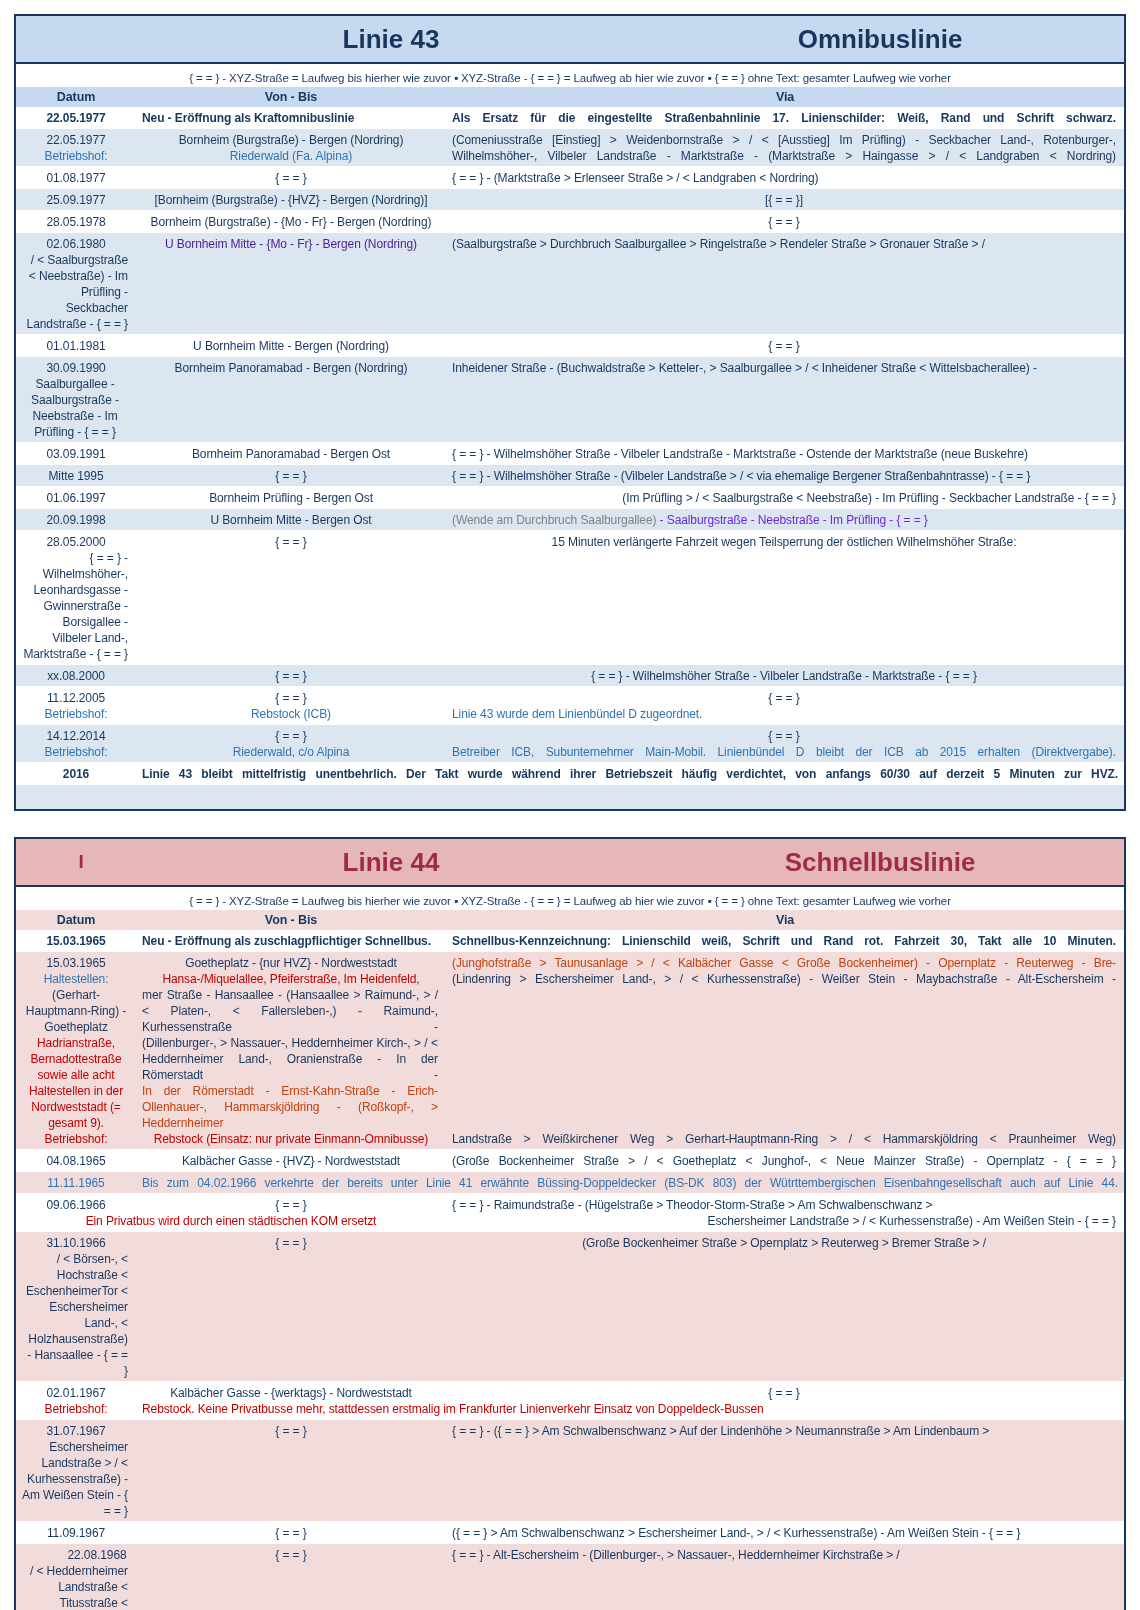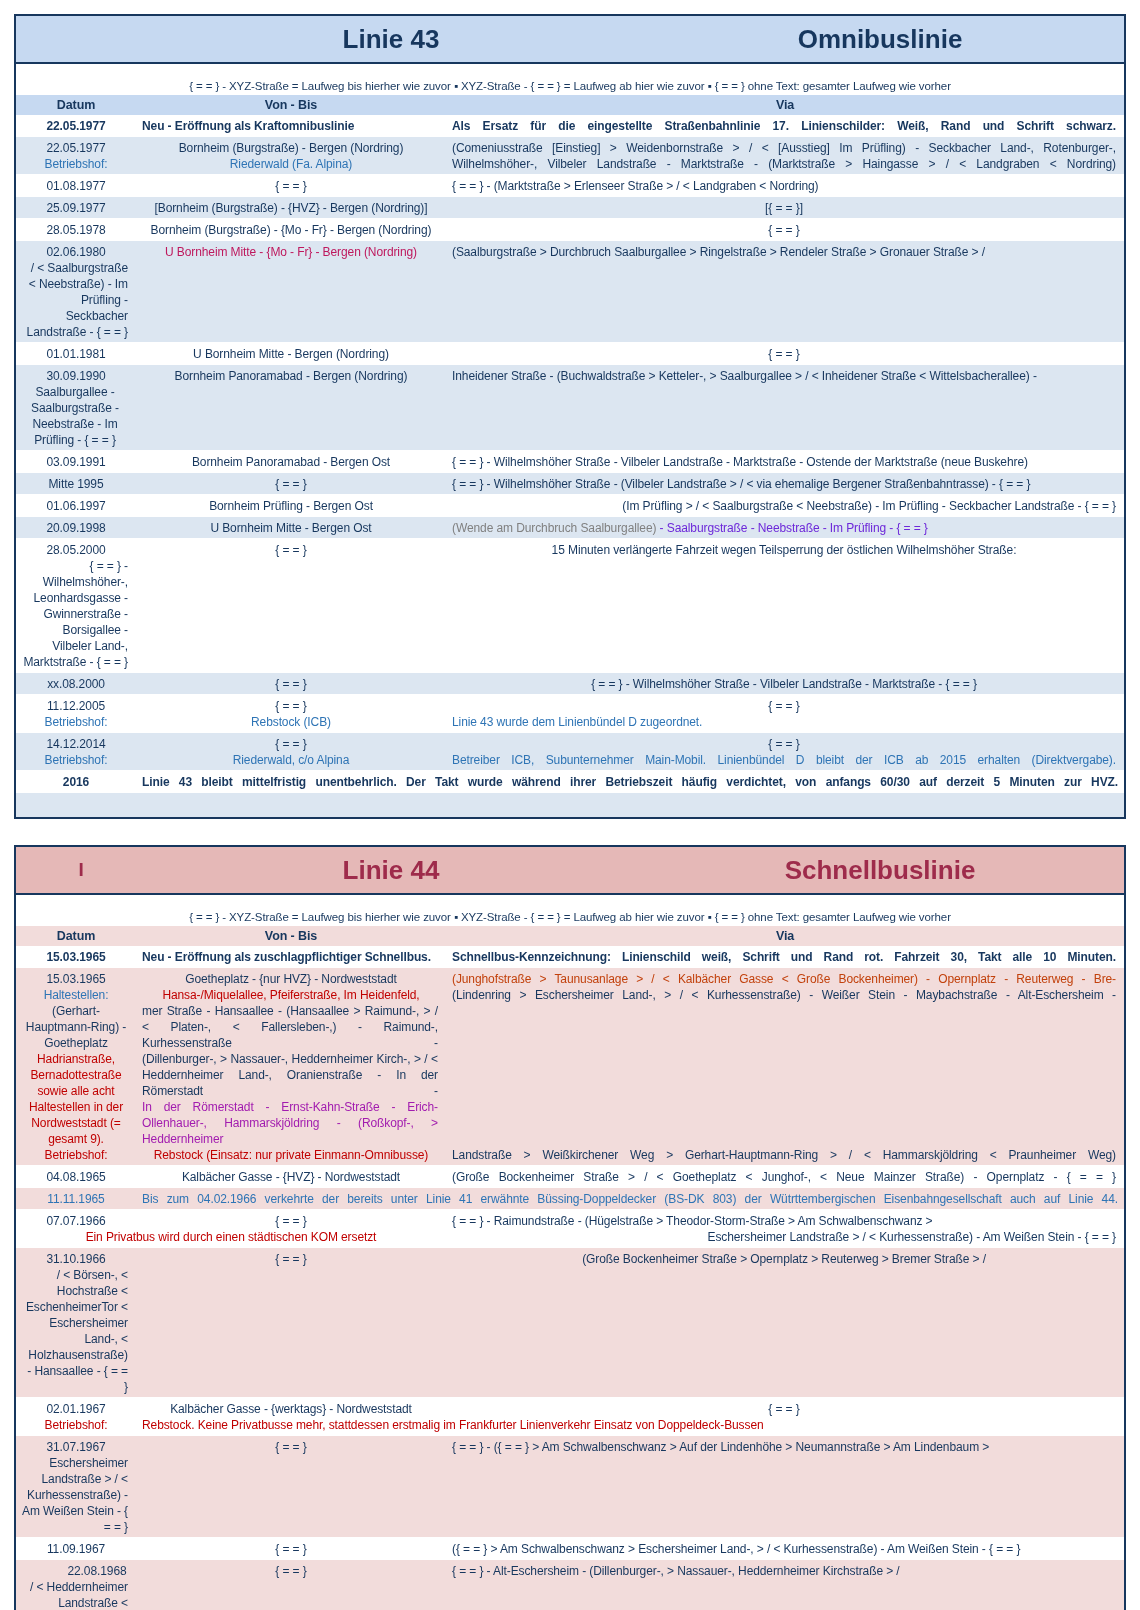--- a/index.html
+++ b/index.html
@@ -5,21 +5,21 @@
   html,body { margin:0; padding:0; background:#ffffff; }
   body { padding:14px; font-family:"Liberation Sans", sans-serif; color:#17375E; }
   .htable { border:2px solid #17375E; margin-bottom:26px; font-size:12px; letter-spacing:-0.1px; }
   .band { display:grid; grid-template-columns:130px 490px 1fr; align-items:center; height:46px; border-bottom:2px solid #17375E; }
   .theme-blue .band { background:#C6D9F1; }
   .theme-red  .band { background:#E5B8B7; }
   .band .marker { text-align:center; font-weight:bold; font-size:19px; }
   .band .title, .band .subtitle { text-align:center; font-weight:bold; font-size:26px; letter-spacing:0; }
   .theme-blue .band div { color:#17375E; }
   .theme-red  .band div { color:#9E2B4B; }
-  .legend { text-align:center; padding:16px 10px 3px; background:#fff; font-size:11.5px; color:#17375E; }
+  .legend { text-align:center; padding:8px 10px 3px; background:#fff; font-size:11.5px; color:#17375E; }
   .cols { display:grid; grid-template-columns:120px 310px 1fr; font-weight:bold; padding:3px 0; font-size:12.5px; }
   .theme-blue .cols { background:#C6D9F1; }
   .theme-red  .cols { background:#F2DCDB; }
   .cols div { text-align:center; }
   .rows { background:#fff; }
   .row { padding:3px 0 2px; border-bottom:1px solid #ffffff; }
   .theme-blue .row.alt { background:#DCE6F1; }
   .theme-red  .row.alt { background:#F2DCDB; }
   .row.b { font-weight:bold; }
   .ln { display:grid; grid-template-columns:120px 310px 1fr; line-height:16px; }
@@ -90,21 +90,21 @@
         <div class="row">
           <div class="ln">
             <div class="cell-date" style="color: rgb(23, 55, 94);">28.05.1978</div>
             <div class="cell-von" style="color: rgb(23, 55, 94);">Bornheim (Burgstraße) - {Mo - Fr} - Bergen (Nordring)</div>
             <div class="cell-via al-center" style="color: rgb(23, 55, 94);">{ = = }</div>
           </div>
         </div>
         <div class="row alt">
           <div class="ln">
             <div class="cell-date" style="color: rgb(23, 55, 94);">02.06.1980</div>
-            <div class="cell-von" style="color: #be185d;">U Bornheim Mitte - {Mo - Fr} - Bergen (Nordring)</div>
+            <div class="cell-von" style="color: #4c1d95;">U Bornheim Mitte - {Mo - Fr} - Bergen (Nordring)</div>
             <div class="cell-via al-left" style="color: rgb(23, 55, 94);">(Saalburgstraße &gt; Durchbruch Saalburgallee &gt; Ringelstraße &gt; Rendeler Straße &gt; Gronauer Straße &gt; /</div>
           </div>
           <div class="ln">
             <div class="cell-via al-right" style="color: rgb(23, 55, 94);">/ &lt; Saalburgstraße &lt; Neebstraße) - Im Prüfling - Seckbacher Landstraße - { = = }</div>
           </div>
         </div>
         <div class="row">
           <div class="ln">
             <div class="cell-date" style="color: rgb(23, 55, 94);">01.01.1981</div>
             <div class="cell-von" style="color: rgb(23, 55, 94);">U Bornheim Mitte - Bergen (Nordring)</div>
@@ -234,21 +234,21 @@
           <div class="ln">
             <div class="cell-von" style="color: rgb(23, 55, 94);">(Gerhart-Hauptmann-Ring) - Goetheplatz</div>
             <div class="cell-via al-justify" style="color: rgb(23, 55, 94);">mer Straße - Hansaallee - (Hansaallee &gt; Raimund-, &gt; / &lt; Platen-, &lt; Fallersleben-,) - Raimund-, Kurhessenstraße -</div>
           </div>
           <div class="ln">
             <div class="cell-von" style="color: rgb(192, 0, 0);">Hadrianstraße, Bernadottestraße sowie alle acht</div>
             <div class="cell-via al-justify" style="color: rgb(23, 55, 94);">(Dillenburger-, &gt; Nassauer-, Heddernheimer Kirch-, &gt; / &lt; Heddernheimer Land-, Oranienstraße - In der Römerstadt -</div>
           </div>
           <div class="ln">
             <div class="cell-von" style="color: rgb(192, 0, 0);">Haltestellen in der Nordweststadt (= gesamt 9).</div>
-            <div class="cell-via al-justify" style="color: #a21caf;">In der Römerstadt - Ernst-Kahn-Straße - Erich-Ollenhauer-, Hammarskjöldring - (Roßkopf-, &gt; Heddernheimer</div>
+            <div class="cell-via al-justify" style="color: #c2410c;">In der Römerstadt - Ernst-Kahn-Straße - Erich-Ollenhauer-, Hammarskjöldring - (Roßkopf-, &gt; Heddernheimer</div>
           </div>
           <div class="ln">
             <div class="cell-date" style="color: rgb(192, 0, 0);">Betriebshof:</div>
             <div class="cell-von" style="color: rgb(192, 0, 0);">Rebstock (Einsatz: nur private Einmann-Omnibusse)</div>
             <div class="cell-via al-justify" style="color: rgb(23, 55, 94);">Landstraße &gt; Weißkirchener Weg &gt; Gerhart-Hauptmann-Ring &gt; / &lt; Hammarskjöldring &lt; Praunheimer Weg)</div>
           </div>
         </div>
         <div class="row">
           <div class="ln">
             <div class="cell-date" style="color: rgb(23, 55, 94);">04.08.1965</div>
@@ -257,21 +257,21 @@
           </div>
         </div>
         <div class="row alt">
           <div class="ln">
             <div class="cell-date" style="color: rgb(46, 116, 181);">11.11.1965</div>
             <div class="sp23 al-justify" style="color: rgb(46, 116, 181);">Bis zum 04.02.1966 verkehrte der bereits unter Linie 41 erwähnte Büssing-Doppeldecker (BS-DK 803) der Wütrttembergischen Eisenbahngesellschaft auch auf Linie 44.</div>
           </div>
         </div>
         <div class="row">
           <div class="ln">
-            <div class="cell-date" style="color: rgb(23, 55, 94);">07.07.1966</div>
+            <div class="cell-date" style="color: rgb(23, 55, 94);">09.06.1966</div>
             <div class="cell-von" style="color: rgb(23, 55, 94);">{ = = }</div>
             <div class="cell-via al-left" style="color: rgb(23, 55, 94);">{ = = } - Raimundstraße - (Hügelstraße &gt; Theodor-Storm-Straße &gt; Am Schwalbenschwanz &gt;</div>
           </div>
           <div class="ln">
             <div class="sp12 al-center" style="color: rgb(192, 0, 0);">Ein Privatbus wird durch einen städtischen KOM ersetzt</div>
             <div class="cell-via al-right" style="color: rgb(23, 55, 94);">Eschersheimer Landstraße &gt; / &lt; Kurhessenstraße) - Am Weißen Stein - { = = }</div>
           </div>
         </div>
         <div class="row alt">
           <div class="ln">

